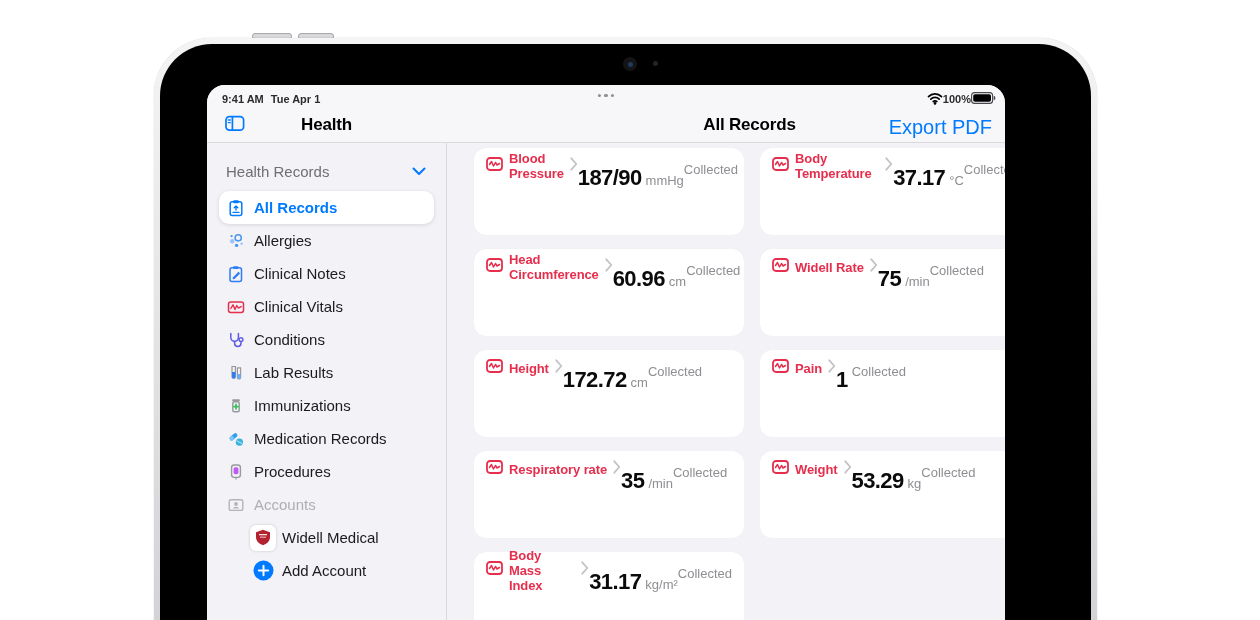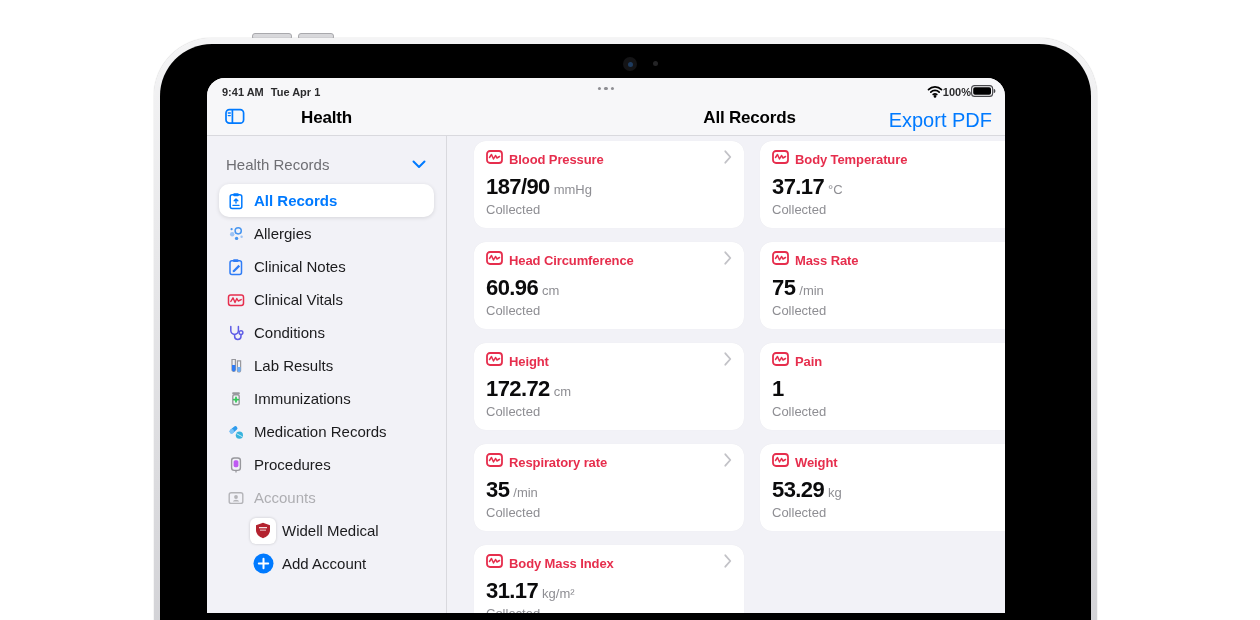--- a/index.html
+++ b/index.html
@@ -17,21 +17,21 @@
   .bezel { position:absolute; left:160px; top:44px; width:931px; height:650px;
            border-radius:52px; background:#000; }
   .camera { position:absolute; left:623px; top:57px; width:14px; height:14px;
             border-radius:50%; background:#141416; }
   .camera::after { content:""; position:absolute; left:4.5px; top:4.5px; width:5px; height:5px;
                    border-radius:50%; background:#1e3b5e; }
   .sensor-dot { position:absolute; left:653px; top:61px; width:5px; height:5px;
                 border-radius:50%; background:#242426; }
 
   
-  .screen { position:absolute; left:207px; top:78px; width:798px; height:535px;
+  .screen { position:absolute; left:207px; top:85px; width:798px; height:535px;
             background:#f2f2f7; border-radius:18px 18px 0 0; overflow:hidden; }
 
   .top-chrome { position:absolute; left:0; top:0; right:0; height:58px;
                 background:#f7f7f9; border-bottom:1px solid #d9d9de; }
   .statusbar { position:absolute; top:0; left:0; right:0; height:24px; display:flex;
                align-items:center; padding:4px 9px 0 15px; font-size:11px; font-weight:700;
                color:#2c2c2e; }
   .sb-date { margin-left:7px; }
   .sb-spacer { flex:1; }
   .sb-right { display:flex; align-items:center; }
@@ -65,21 +65,21 @@
   .org-tile { width:26px; height:26px; background:#fff; border-radius:6px;
               box-shadow:0 0 3px rgba(0,0,0,.18); display:flex; align-items:center;
               justify-content:center; margin-right:6px; flex:none; }
   .acct-icon { width:26px; display:flex; justify-content:center; margin-right:6px; flex:none; }
 
   
   .content { position:absolute; left:240px; top:58px; right:0; bottom:0; overflow:hidden;
              padding:5px 0 0 27px; }
   .cards-grid { display:grid; grid-template-columns:270px 270px; gap:14px 16px; }
   .card { background:#fff; border-radius:12px; height:87px; padding:10px 12px 0;
-          box-shadow:0 0 1px rgba(0,0,0,.07); display:flex; flex-direction:column; cursor:pointer; }
+          box-shadow:0 0 1px rgba(0,0,0,.07); display:flex; cursor:pointer; }
   .card-head { display:flex; align-items:center; gap:6px; height:16px; }
   .card-title { font-size:13px; font-weight:700; color:#e62e4d; flex:1; letter-spacing:-.1px; }
   .card-value-row { margin-top:9px; line-height:1; white-space:nowrap; }
   .card-value { font-size:22px; font-weight:700; color:#0b0b0c; letter-spacing:-.6px; }
   .card-unit { font-size:13px; color:#8e8e93; margin-left:4px; }
   .card-status { font-size:13px; color:#8e8e93; margin-top:4px; }
 </style>
 </head>
 <body>
 
@@ -320,21 +320,21 @@
     </div>
     <div class="card-status">Collected</div>
   </div>
 
   <div class="card">
     <div class="card-head">
       <span><svg width="17" height="14" viewBox="0 0 17 14">
                 <rect x="1" y="1" width="15" height="12" rx="3" fill="none" stroke="#e62e4d" stroke-width="1.8"></rect>
                 <polyline points="3.5,7.5 5.5,4.5 7.5,9 9.5,5.5 11,8 13.5,6.5" fill="none" stroke="#e62e4d" stroke-width="1.5" stroke-linecap="round" stroke-linejoin="round"></polyline>
               </svg></span>
-      <span class="card-title">Mass Rate</span>
+      <span class="card-title">Widell Rate</span>
       <span><svg width="8" height="14" viewBox="0 0 8 14">
                 <polyline points="1.3,1.3 6.3,7 1.3,12.7" fill="none" stroke="#c2c2c7" stroke-width="1.8" stroke-linecap="round" stroke-linejoin="round"></polyline>
               </svg></span>
     </div>
     <div class="card-value-row">
       <span class="card-value">75</span><span class="card-unit">/min</span>
     </div>
     <div class="card-status">Collected</div>
   </div>
 

